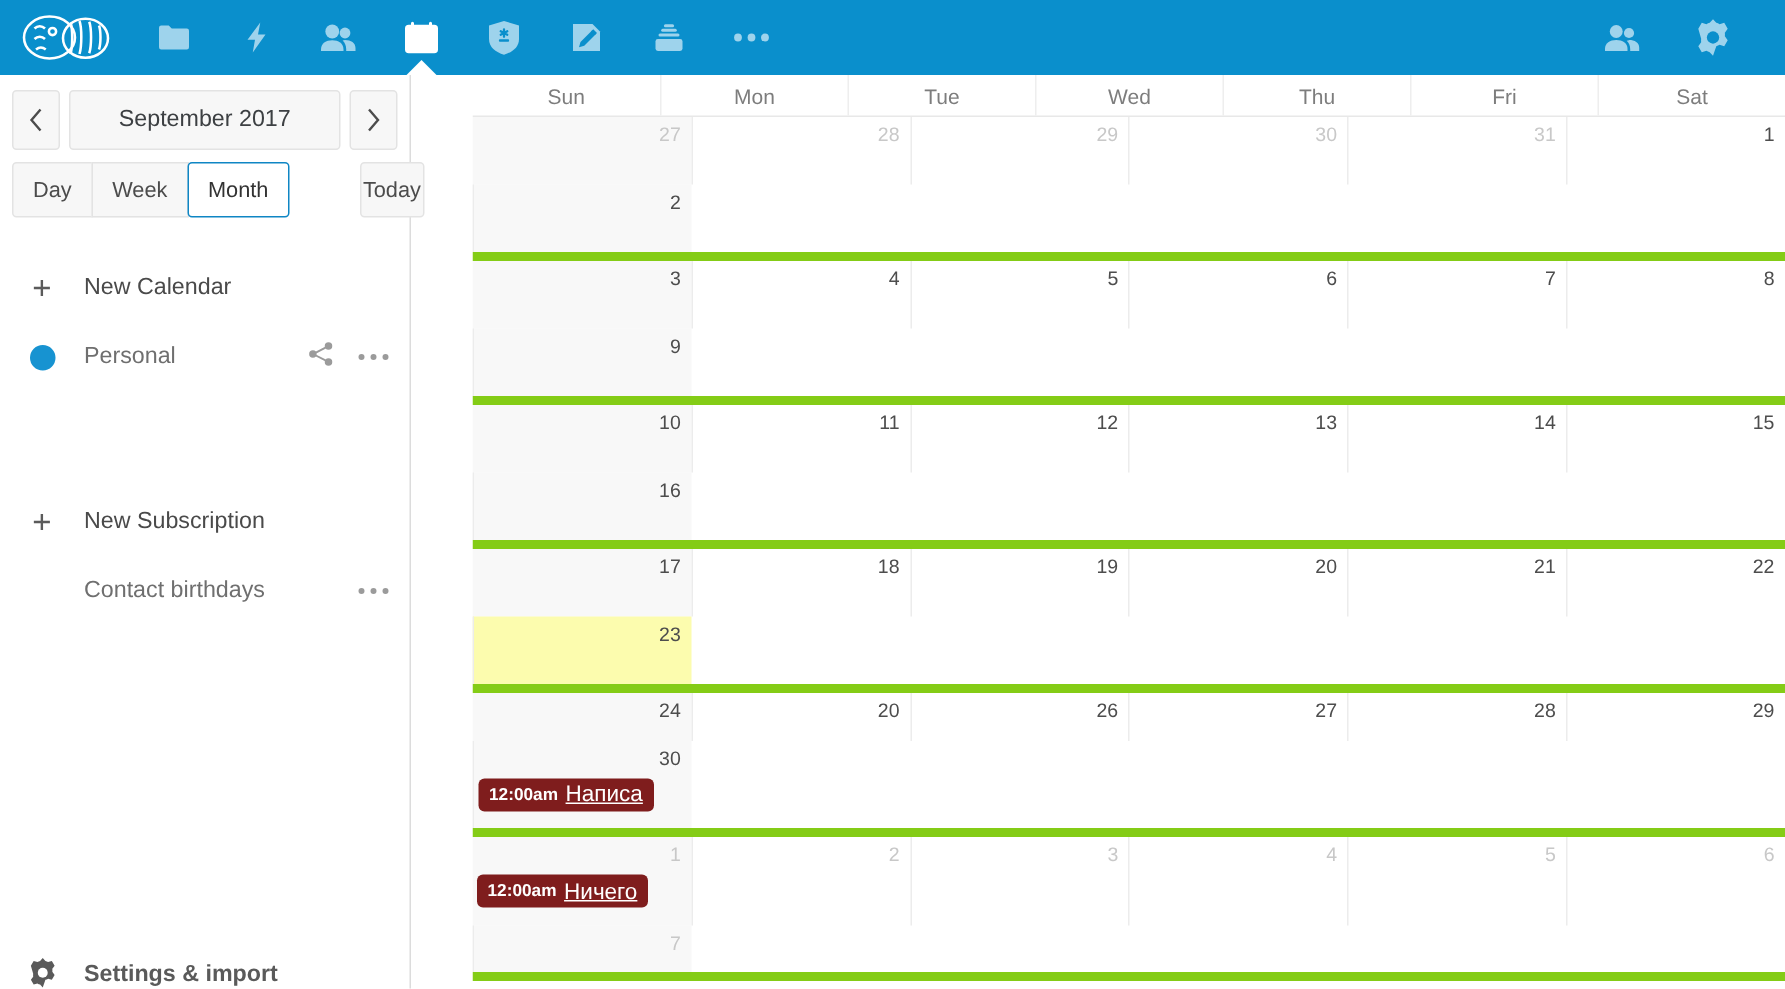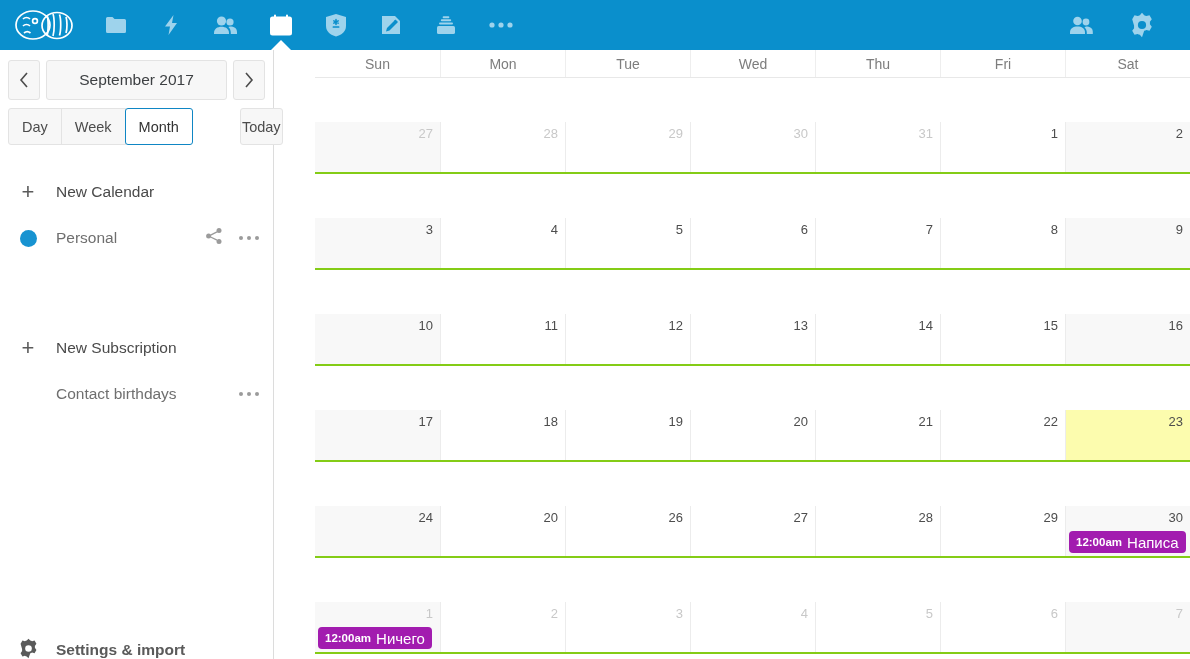--- a/index.html
+++ b/index.html
@@ -202,23 +202,22 @@
     border-left: 1px solid #eeeeee;
   }
   #dow .dcell:first-child { border-left: none; }
 
   #weeks {
     display: grid;
     grid-template-rows: repeat(6, 96px);
   }
   .week {
     display: grid;
-    grid-template-columns: repeat(7, 1fr);
-    border-bottom: 2px solid #84cc16;
-    margin-top: 44px;
+    grid-template-columns: repeat(6, 1fr);
+    border-bottom: 6px solid #84cc16;
   }
   .daycell {
     position: relative;
     border-left: 1px solid #ececec;
     background: #ffffff;
     padding-top: 3px;
     overflow: visible;
     cursor: pointer;
   }
   .daycell:first-child { border-left: none; }
@@ -228,38 +227,38 @@
     text-align: right;
     padding: 1px 7px 0 0;
     font-size: 13px;
     color: #4d4d4d;
     line-height: 16px;
   }
   .daycell.other .daynum { color: #c8c8c8; }
 
   .event {
     margin: 5px 0 0 3px;
-    background: #a21caf;
+    background: #7f1d1d;
     color: #ffffff;
     border-radius: 4px;
     height: 22px;
     display: inline-flex;
     align-items: center;
     padding: 0 7px;
     white-space: nowrap;
     font-size: 15px;
     max-width: none;
     cursor: pointer;
   }
   .event .etime {
     font-size: 11.5px;
     font-weight: bold;
     margin-right: 5px;
   }
-  .event .etitle { font-size: 15px; }
+  .event .etitle { font-size: 15px; text-decoration: underline; }
 </style>
 </head>
 <body>
 
 <div id="topbar">
   <div id="logo">
     <svg width="62" height="34" viewBox="0 0 62 34">
       <g fill="none" stroke="#ffffff" stroke-width="1.7">
         <ellipse cx="20" cy="17" rx="17" ry="14"></ellipse>
         <ellipse cx="44" cy="17.5" rx="15" ry="13"></ellipse>

